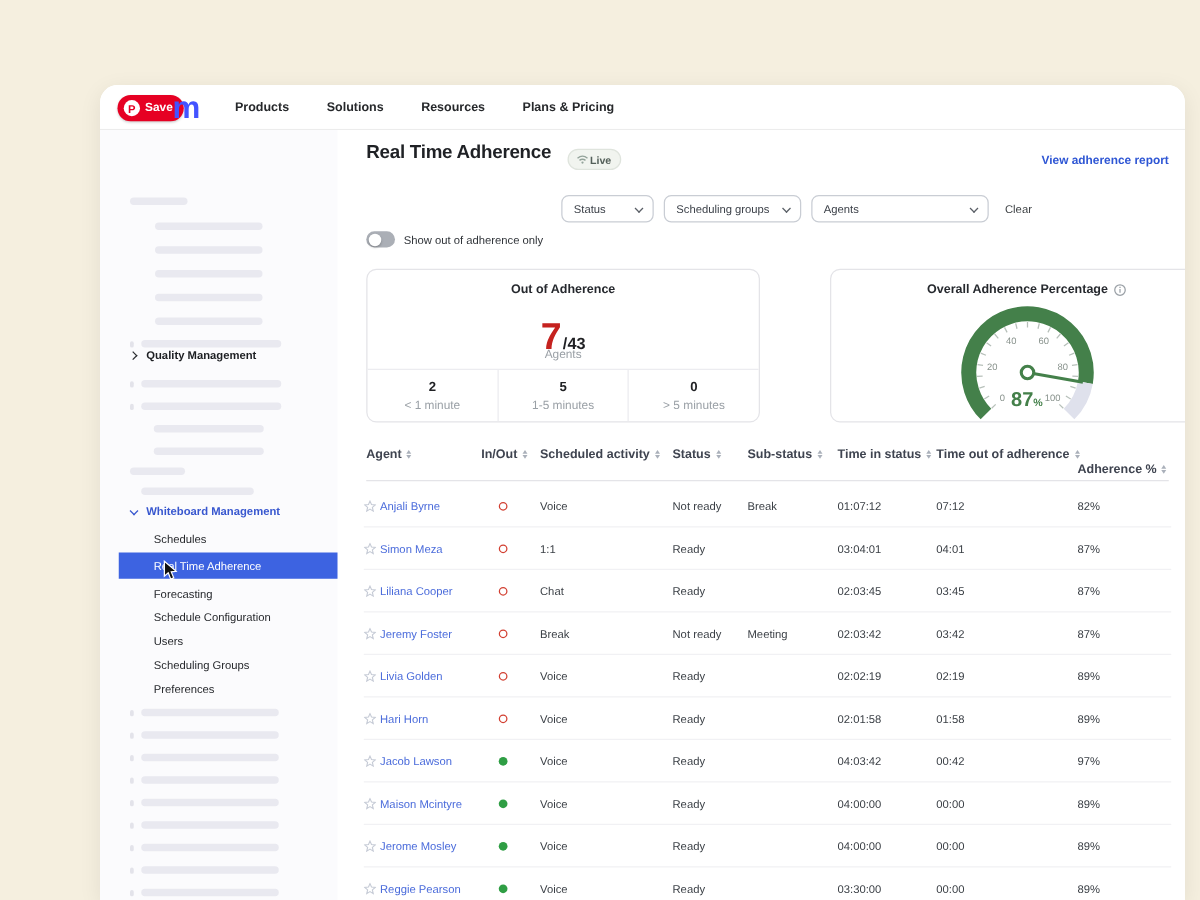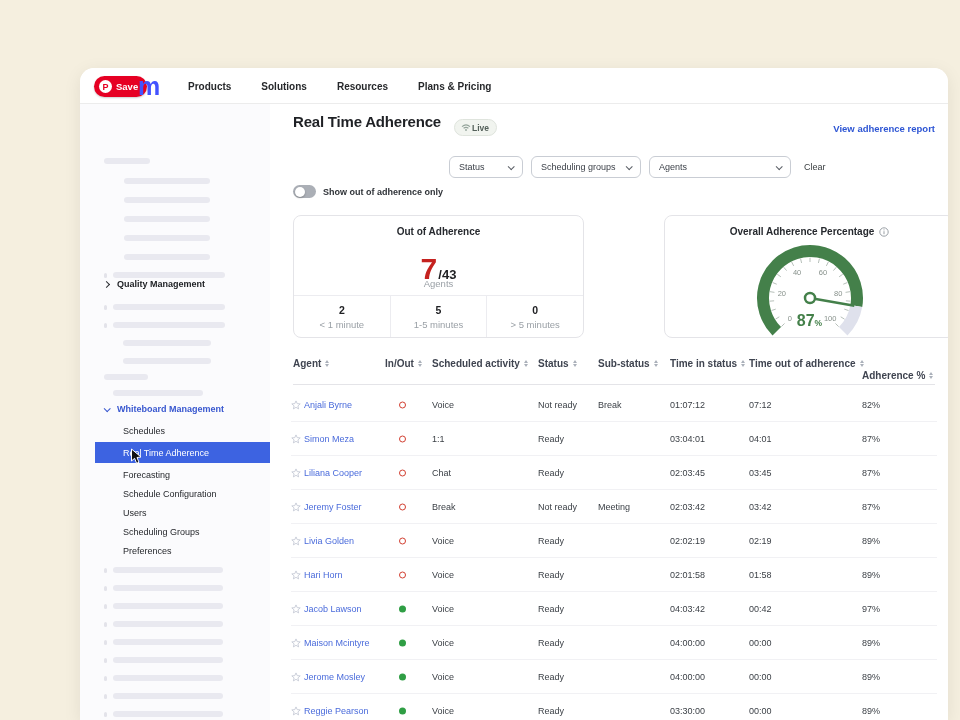--- a/index.html
+++ b/index.html
@@ -57,24 +57,24 @@
   .dropdown { position:absolute; top:88px; height:22px; border:1px solid #c9cdd4; border-radius:6px; background:#fff;
               display:flex; align-items:center; justify-content:space-between; padding:0 9px;
               font-size:9px; color:#3a3f47; font-weight:500; cursor:pointer; }
   .dd-chev { width:5px; height:5px; border-right:1.3px solid #5a5f66; border-bottom:1.3px solid #5a5f66;
              transform:rotate(45deg) translateY(-1px); }
   .clear-btn { position:absolute; left:724px; top:94px; font-size:9px; color:#3c4043; cursor:pointer; }
   .toggle { position:absolute; left:213px; top:117px; width:23px; height:13px; border-radius:7px;
             background:#abafb6; cursor:pointer; }
   .toggle .knob { position:absolute; left:1.5px; top:1.5px; width:10px; height:10px; border-radius:50%;
                   background:#fff; box-shadow:0 1px 2px rgba(0,0,0,.25); }
-  .toggle-label { position:absolute; left:243px; top:119px; font-size:9px; color:#2f3338; font-weight:700; }
+  .toggle-label { position:absolute; left:243px; top:119px; font-size:9px; color:#2f3338; font-weight:400; }
 
   
-  .card { position:absolute; top:147px; width:291px; height:123px; background:#fff;
+  .card { position:absolute; top:147px; width:315px; height:123px; background:#fff;
           border:1px solid #e4e4e8; border-radius:8px; overflow:hidden; }
   .card.out { left:213px; } .card.gauge { left:540px;margin-left:44px; }
   .card-title { position:absolute; left:0; right:0; top:10px; text-align:center; font-size:10px;
                 font-weight:700; color:#26292e; display:flex; justify-content:center; align-items:center; gap:5px; }
   .big-row { position:absolute; left:0; right:0; top:26px; display:flex; justify-content:center;
              align-items:baseline; gap:1px; }
   .big-num { font-size:30px; font-weight:700; color:#c5221f; line-height:1; }
   .big-total { font-size:13px; font-weight:700; color:#1f2023;margin-top:25px; }
   .agents-lbl { position:absolute; left:0; right:0; top:62px; text-align:center; font-size:9.5px; color:#9aa0a6; }
   .breakdown { position:absolute; left:0; right:0; top:79px; bottom:0; border-top:1px solid #ececf0; display:flex; }

